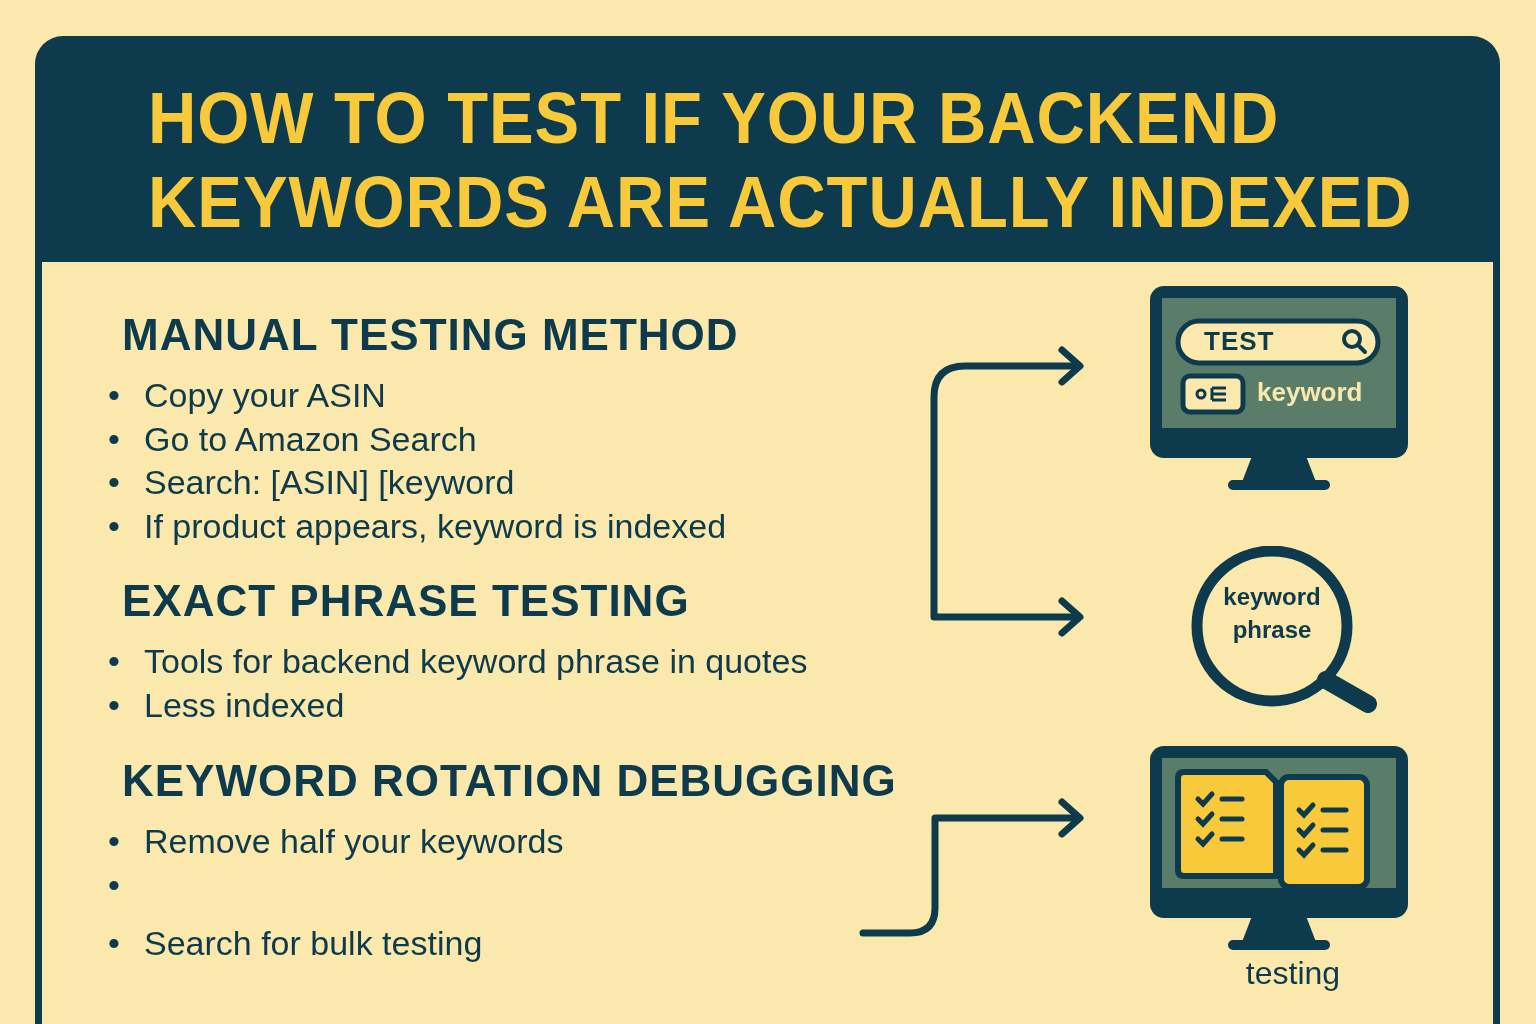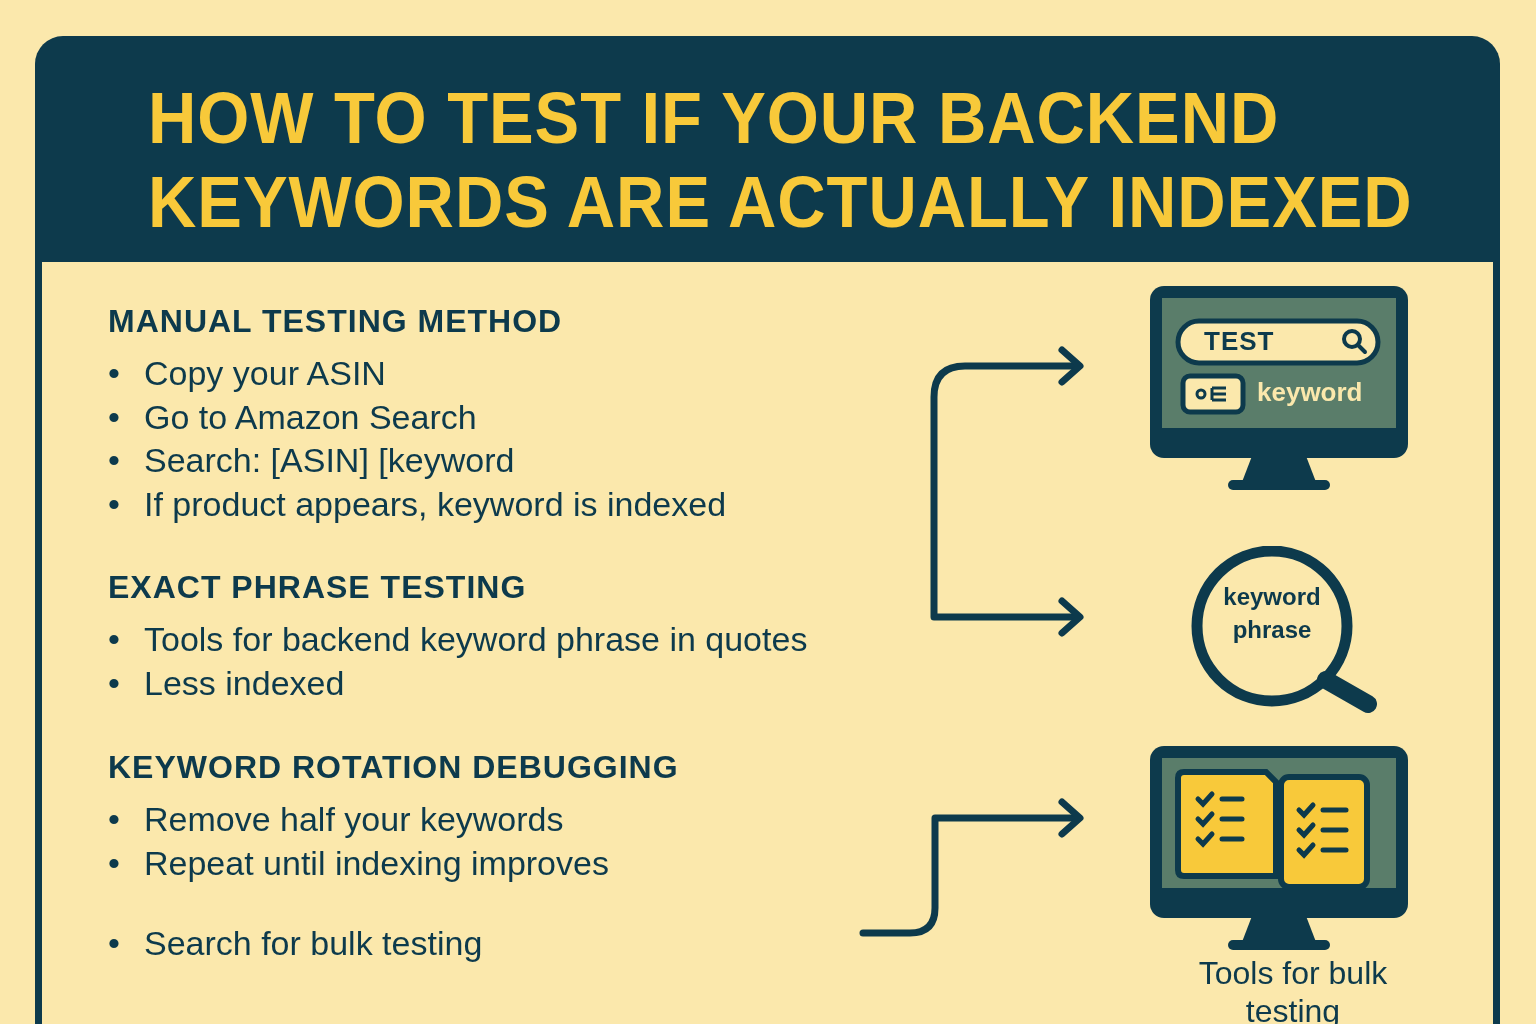--- a/index.html
+++ b/index.html
@@ -31,24 +31,24 @@
     transform-origin:left top;
     white-space:nowrap;
   }
   .content {
     position:absolute; left:7px; top:224px; width:1451px; height:800px;
     background:#fbe8ac;
     border-top:2px solid #0d3a4c;
   }
   .section { position:absolute; left:66px; }
   .section h2 {
-    margin:0;
+    margin:14px;
     font-family:"Liberation Sans", sans-serif;
     font-weight:bold;
-    font-size:32px;
+    font-size:44px;
     line-height:50px;
     letter-spacing:1px;
     color:#0d3a4c;
     white-space:nowrap;
   }
   .section ul { list-style:none; margin:6px 0 0 0; padding:0; }
   .section li {
     font-family:"Liberation Sans", sans-serif;
     font-size:34px;
     line-height:43.5px;
@@ -98,21 +98,21 @@
       <ul>
         <li><span class="bullet">•</span><span class="txt">Tools for backend keyword phrase in quotes</span></li>
         <li><span class="bullet">•</span><span class="txt">Less indexed</span></li>
       </ul>
     </div>
 
     <div class="section" style="top:480px;">
       <h2>KEYWORD ROTATION DEBUGGING</h2>
       <ul>
         <li><span class="bullet">•</span><span class="txt">Remove half your keywords</span></li>
-        <li><span class="bullet">•</span><span class="txt">Repeat until indexing improves</span></li>
+        <li><span class="bullet">•</span></li>
       </ul>
     </div>
 
     <div class="section" style="top:654px;">
       <ul>
         <li><span class="bullet">•</span><span class="txt">Search for bulk testing</span></li>
       </ul>
     </div>
   </div>
 </div>
@@ -179,15 +179,14 @@
       <path d="M151 66 L156 71 L165 61"></path>
         <line x1="175" y1="66" x2="198" y2="66"></line>
       <path d="M151 86 L156 91 L165 81"></path>
         <line x1="175" y1="86" x2="198" y2="86"></line>
       <path d="M151 106 L156 111 L165 101"></path>
         <line x1="175" y1="106" x2="198" y2="106"></line>
     </g>
   </svg>
 </div>
 <div class="caption" style="left:1160px;top:954px;width:266px;">
-  <div>Tools for bulk</div>
   <div>testing</div>
 </div>
 
 </body></html>

